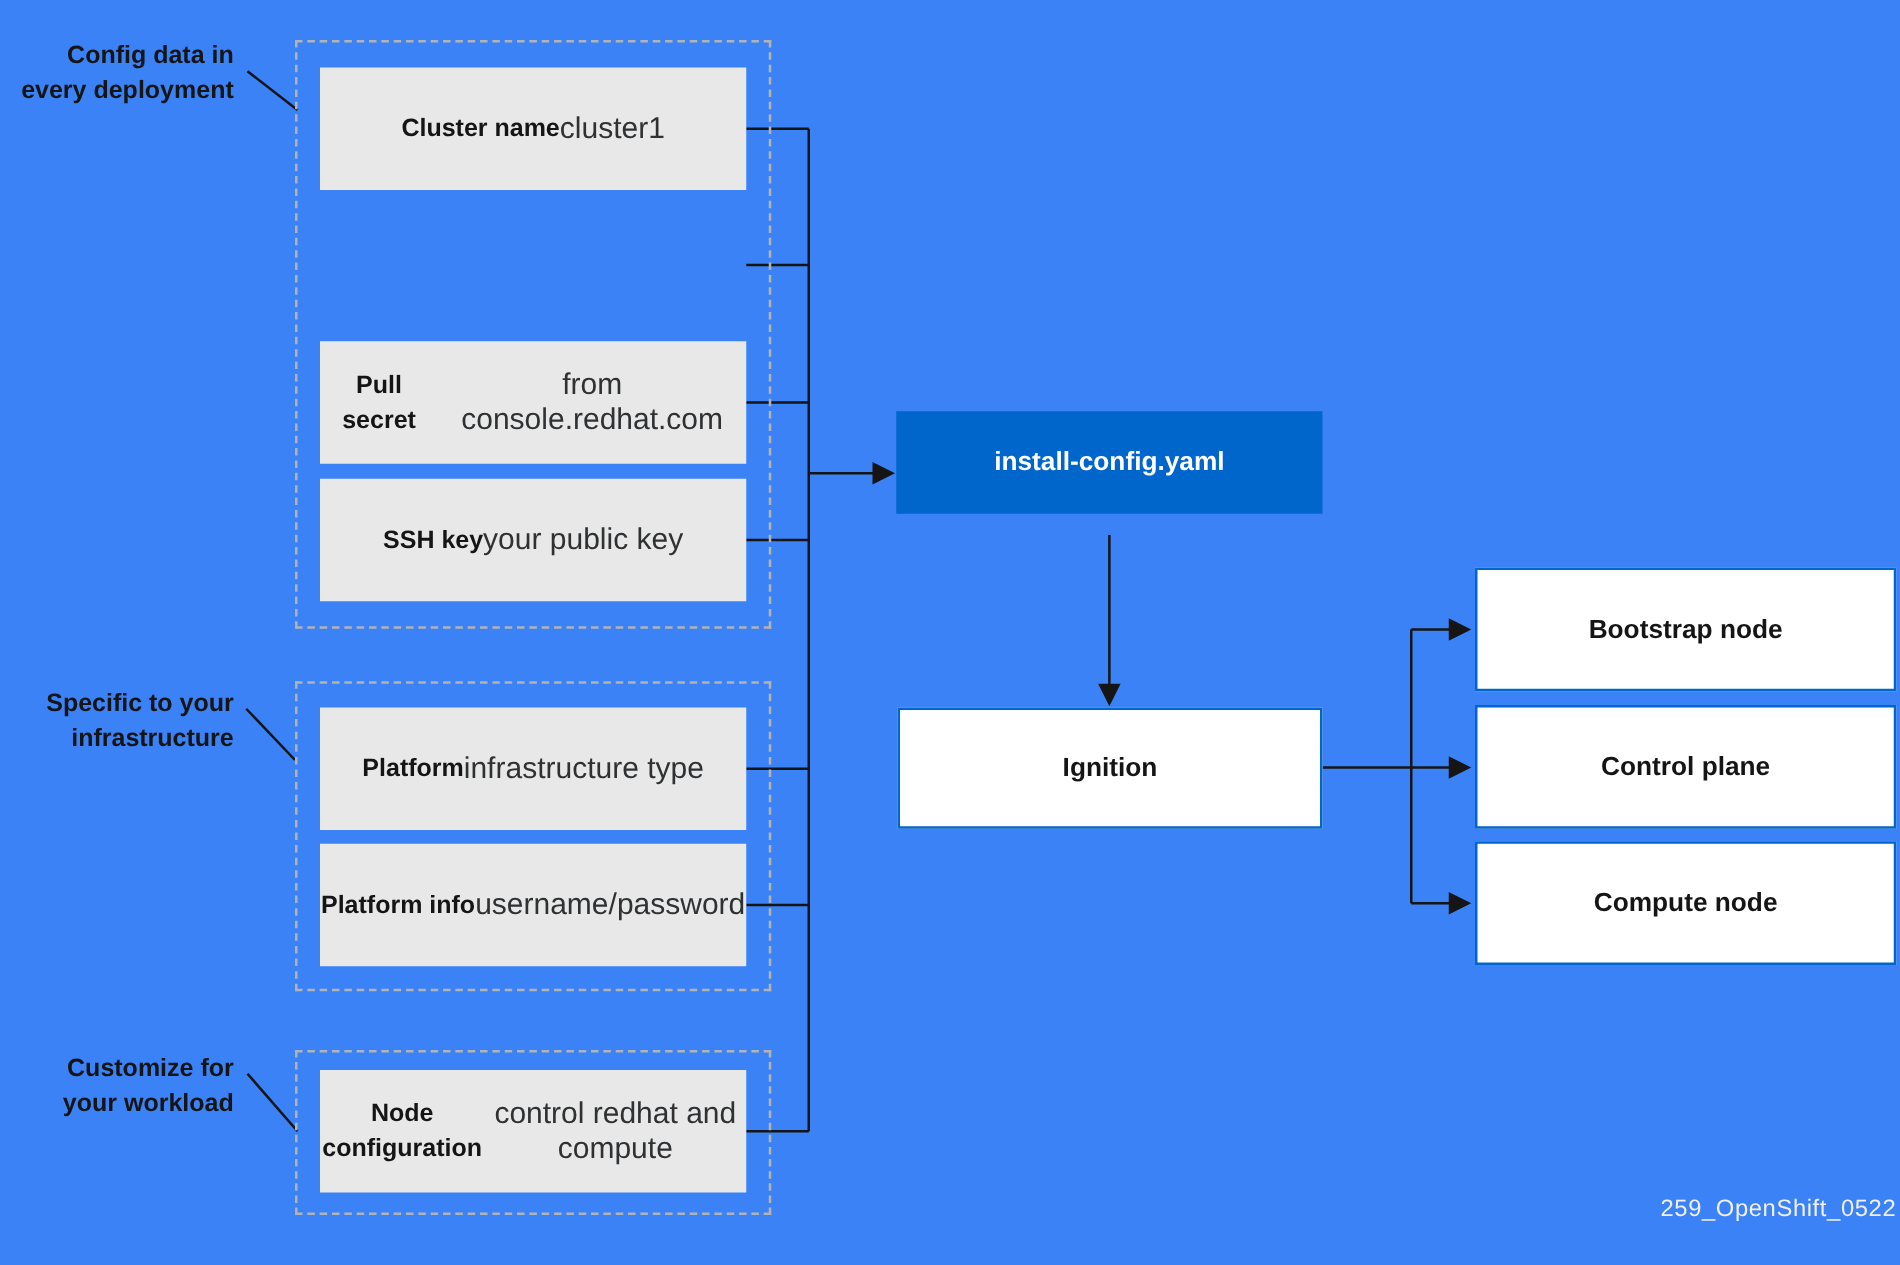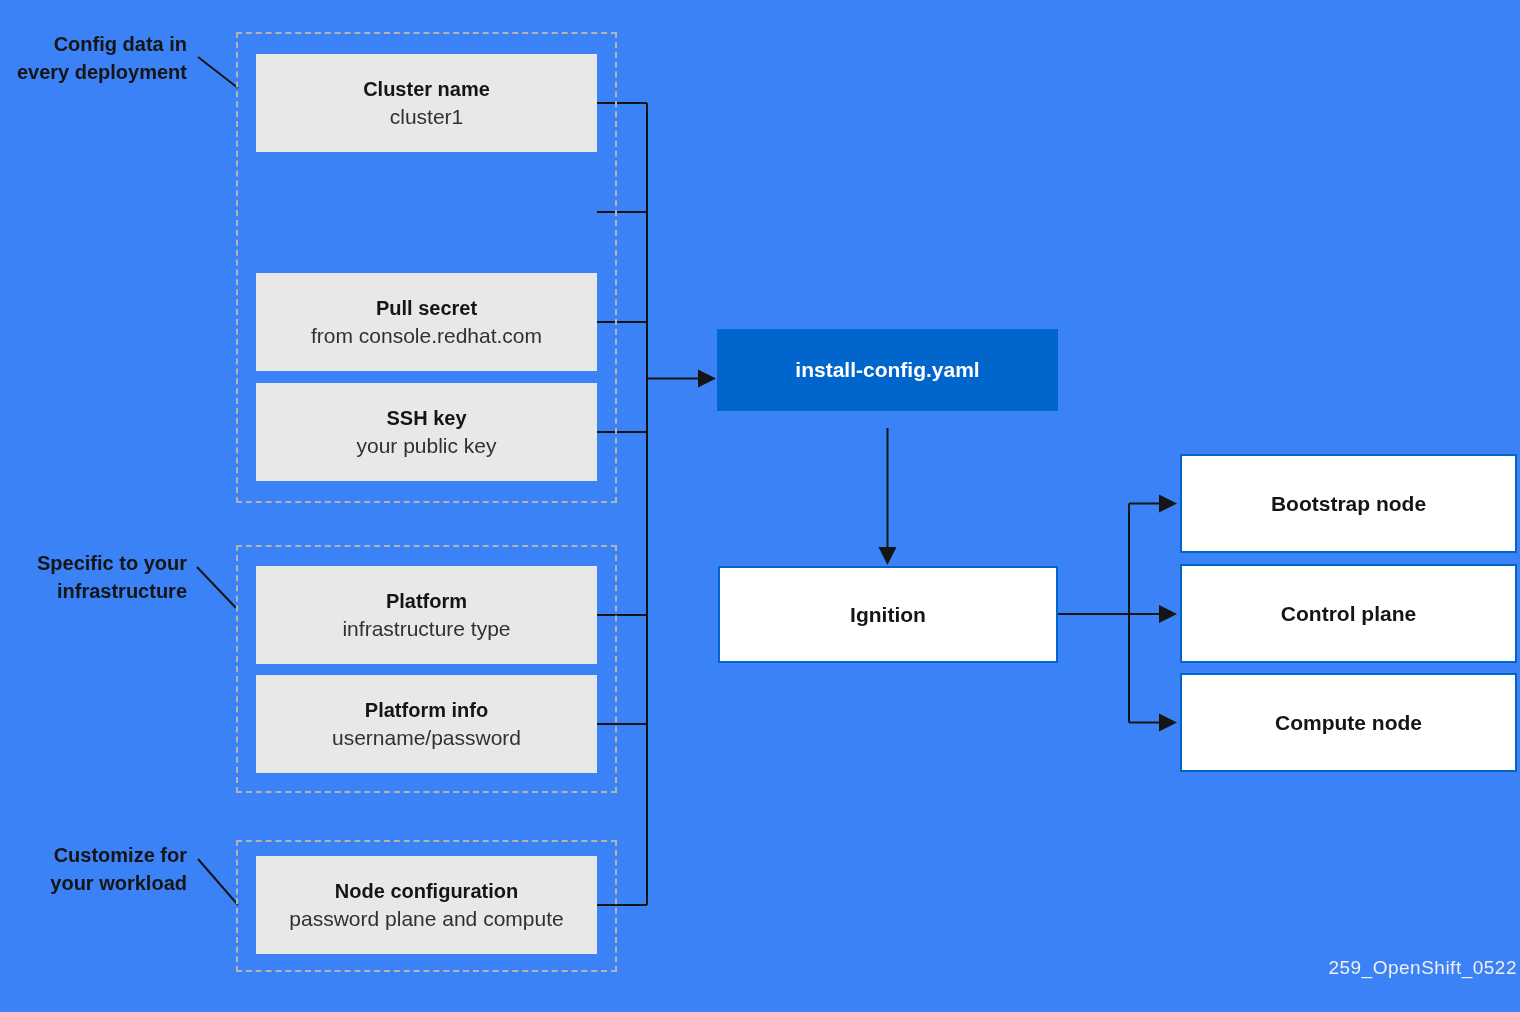--- a/index.html
+++ b/index.html
@@ -33,33 +33,32 @@
     box-sizing: border-box;
     background: transparent;
   }
   .gray-box {
     position: absolute;
     left: 256px;
     width: 341px;
     height: 98px;
     background: var(--box-gray, #e8e8e8);
     display: flex;
-    flex-direction: column;
     justify-content: center;
     align-items: center;
     text-align: center;
   }
   .box-title {
     font-size: 20px;
     font-weight: 700;
     line-height: 28px;
     color: #151515;
   }
   .box-sub {
-    font-size: 21px;
+    font-size: 24px;
     font-weight: 400;
     line-height: 28px;
     color: #2f3133;
   }
   .blue-box {
     position: absolute;
     left: 717px; top: 329px;
     width: 341px; height: 82px;
     background: var(--accent, #0066cc);
     color: #ffffff;
@@ -156,21 +155,21 @@
   <div class="gray-box" style="top:675px">
     <div class="box-title">Platform info</div>
     <div class="box-sub">username/password</div>
   </div>
   <div class="gray-box" style="top:566px">
     <div class="box-title">Platform</div>
     <div class="box-sub">infrastructure type</div>
   </div>
   <div class="gray-box" style="top:856px">
     <div class="box-title">Node configuration</div>
-    <div class="box-sub">password plane and compute</div>
+    <div class="box-sub">control redhat and compute</div>
   </div>
 
   <div class="blue-box">install-config.yaml</div>
   <div class="outline-box ignition">Ignition</div>
   <div class="outline-box right-box rb-2">Control plane</div>
   <div class="outline-box right-box rb-1">Bootstrap node</div>
   <div class="outline-box right-box rb-3">Compute node</div>
 
   <div class="watermark">259_OpenShift_0522</div>
 

